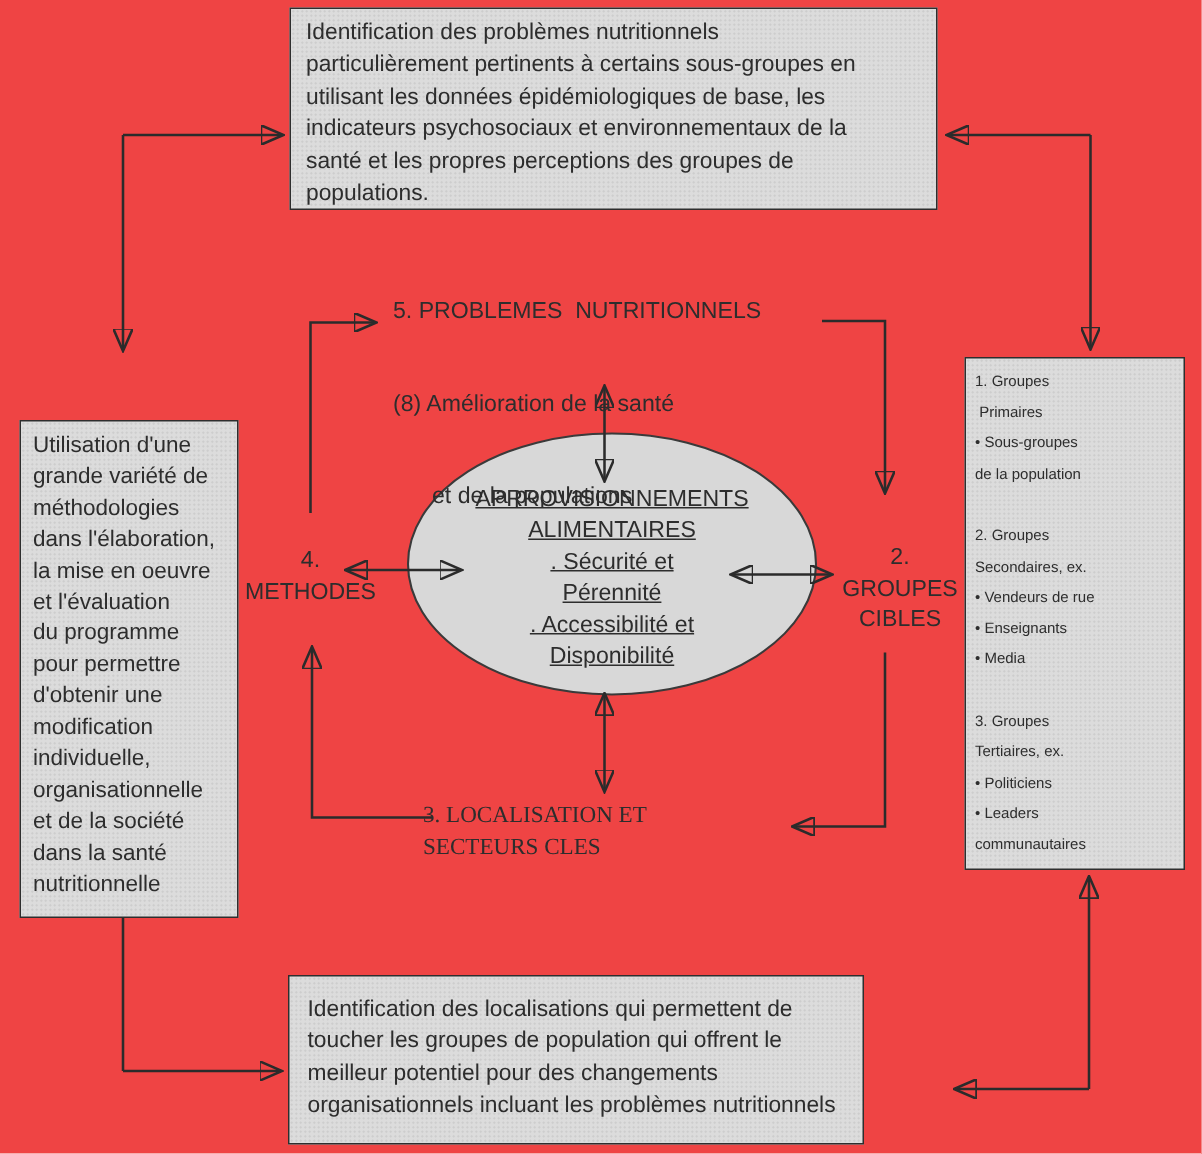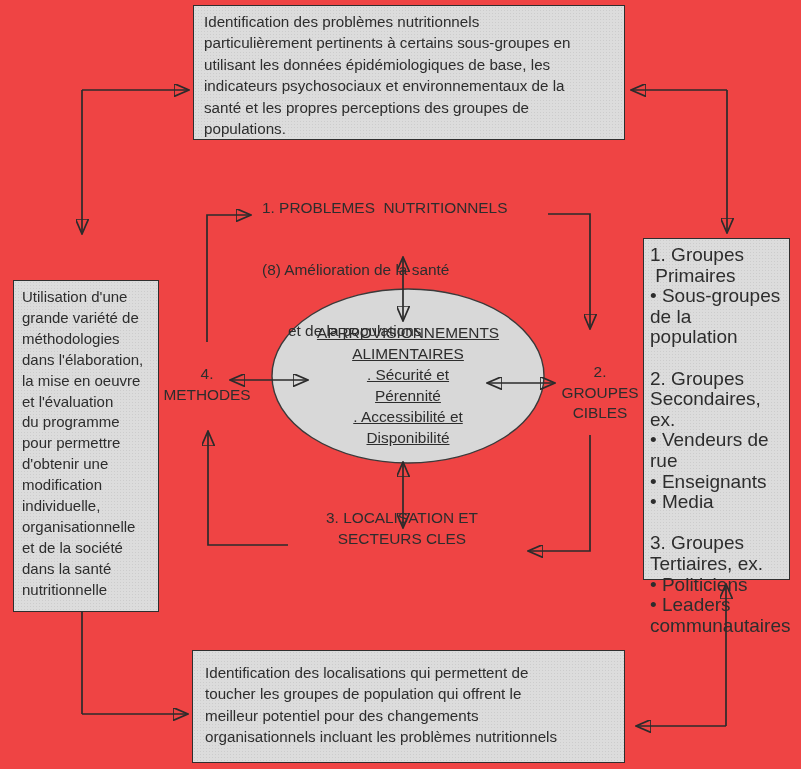--- a/index.html
+++ b/index.html
@@ -30,35 +30,35 @@
     background-size: 3px 3px;
     border: 1.6px solid #2e2e2e;
     box-sizing: border-box;
     white-space: pre-wrap;
     font-size: 15.2px;
     line-height: 21.4px;
     color: #2d2d2d;
   }
   #top-box    { left: 193px; top: 5px;   width: 432px; height: 135px; padding: 5px 10px; }
   #left-box   { left: 13px;  top: 240px; width: 146px; height: 332px; padding: 6px 8px; line-height: 20.9px; font-size: 15px; margin-top: 40px; }
-  #right-box  { left: 643px; top: 238px; width: 147px; height: 342px; padding: 6px 6px; line-height: 20.6px; font-size: 19px; }
-  #bottom-box { left: 192px; top: 650px; width: 433px; height: 113px; padding: 11px 12px; }
+  #right-box  { left: 643px; top: 238px; width: 147px; height: 342px; padding: 6px 6px; line-height: 20.6px; font-size: 10px; }
+  #bottom-box { left: 192px; top: 650px; width: 384px; height: 113px; padding: 11px 12px; }
   .node {
     position: absolute;
     font-size: 15.4px;
     line-height: 20.5px;
     white-space: pre-wrap;
   }
   #node-problems { left: 262px; top: 157px; text-align: left; }
   #node-problems .line { white-space: pre-wrap; }
   #node-problems .indent { padding-left: 26px; }
   #node-supply   { left: 278px; top: 323px; width: 260px; text-align: center; line-height: 20.9px; text-decoration: underline; }
   #node-methods  { left: 158px; top: 364px; width: 98px;  text-align: center; }
   #node-targets  { left: 553px; top: 362px; width: 94px;  text-align: center; }
-  #node-location { left: 282px; top: 508px; width: 240px; text-align: center; }
+  #node-location { left: 282px; top: 534px; width: 240px; text-align: left; font-family: Liberation Serif, serif; }
 </style>
 </head>
 <body>
 
 <div id="stage">
 
   <svg id="arrow-layer" viewBox="0 0 801 769" xmlns="http://www.w3.org/2000/svg">
     <defs>
       <marker id="ah" markerUnits="userSpaceOnUse" markerWidth="16" markerHeight="13" refX="14" refY="6.5" orient="auto-start-reverse">
         <path d="M0,0 L15,6.5 L0,13 z" fill="#2b2b2b" stroke="none"></path>
@@ -126,21 +126,21 @@
 • Politiciens
 • Leaders
 communautaires</div>
 
   <div id="bottom-box" class="graybox">Identification des localisations qui permettent de
 toucher les groupes de population qui offrent le
 meilleur potentiel pour des changements
 organisationnels incluant les problèmes nutritionnels</div>
 
   <div id="node-problems" class="node">
-    <div class="line">1. PROBLEMES  NUTRITIONNELS</div>
+    <div class="line">5. PROBLEMES  NUTRITIONNELS</div>
     <div class="line">(8) Amélioration de la santé</div>
     <div class="line indent">et de la populations</div>
   </div>
 
   <div id="node-supply" class="node">APRROVISIONNEMENTS
 ALIMENTAIRES
 . Sécurité et
 Pérennité
 . Accessibilité et
 Disponibilité</div>

